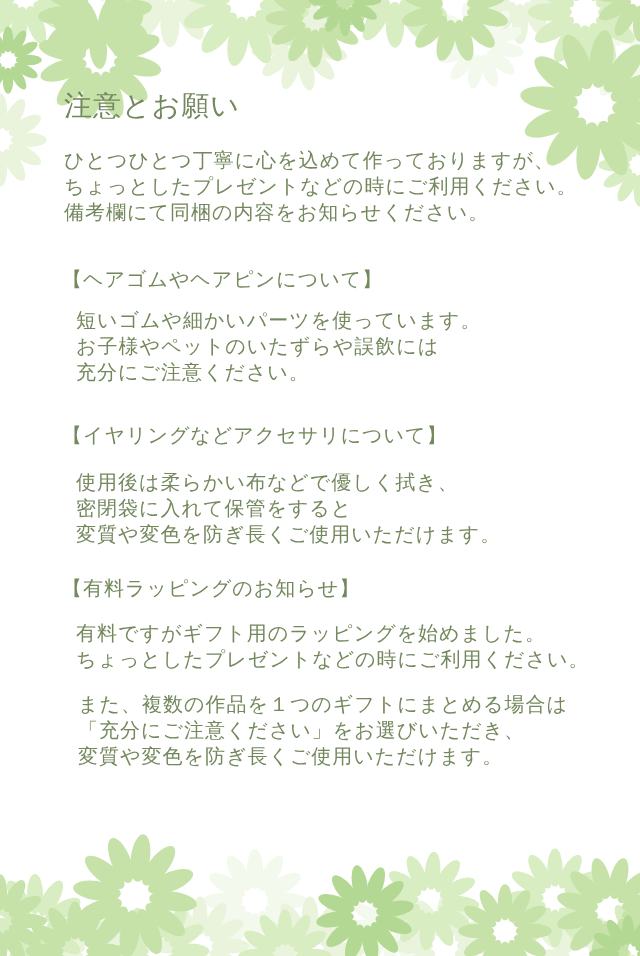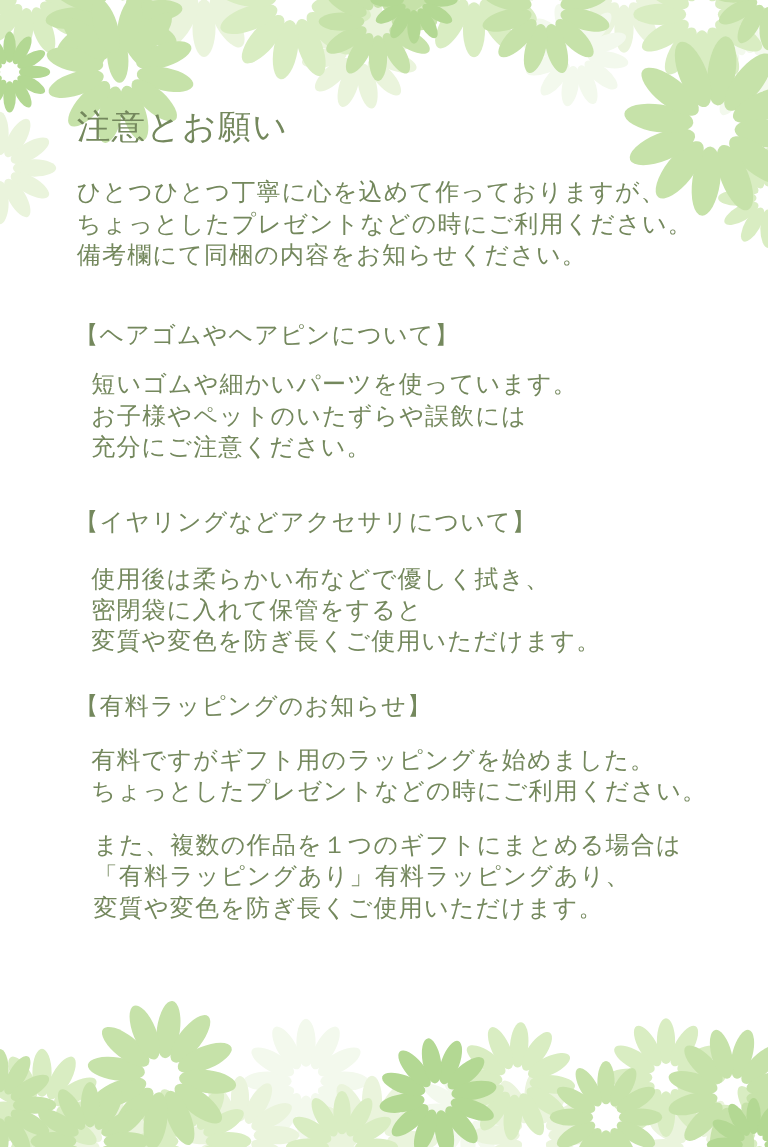--- a/index.html
+++ b/index.html
@@ -152,18 +152,18 @@
   </section>
 
   <section>
     <h2 class="sec-heading sec-wrapping">【有料ラッピングのお知らせ】</h2>
     <p class="sec-body b-wrapping1">
       <span class="line">有料ですがギフト用のラッピングを始めました。</span>
       <span class="line">ちょっとしたプレゼントなどの時にご利用ください。</span>
     </p>
     <p class="sec-body b-wrapping2">
       <span class="line">また、複数の作品を１つのギフトにまとめる場合は</span>
-      <span class="line">「有料ラッピングあり」有料ラッピングあり、</span>
+      <span class="line">「充分にご注意ください」をお選びいただき、</span>
       <span class="line">変質や変色を防ぎ長くご使用いただけます。</span>
     </p>
   </section>
 
 </main>
 
 </body></html>

